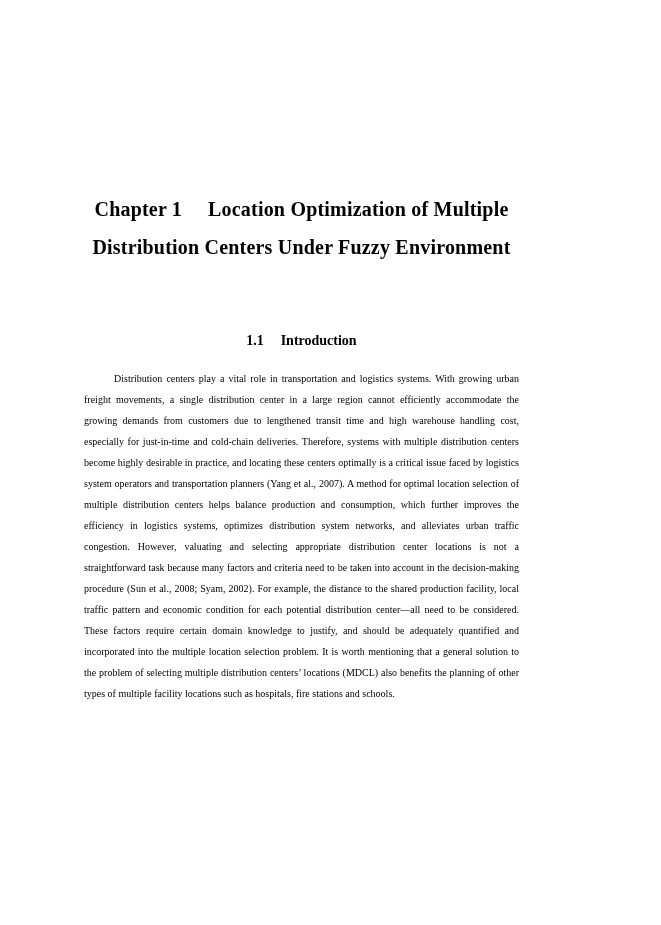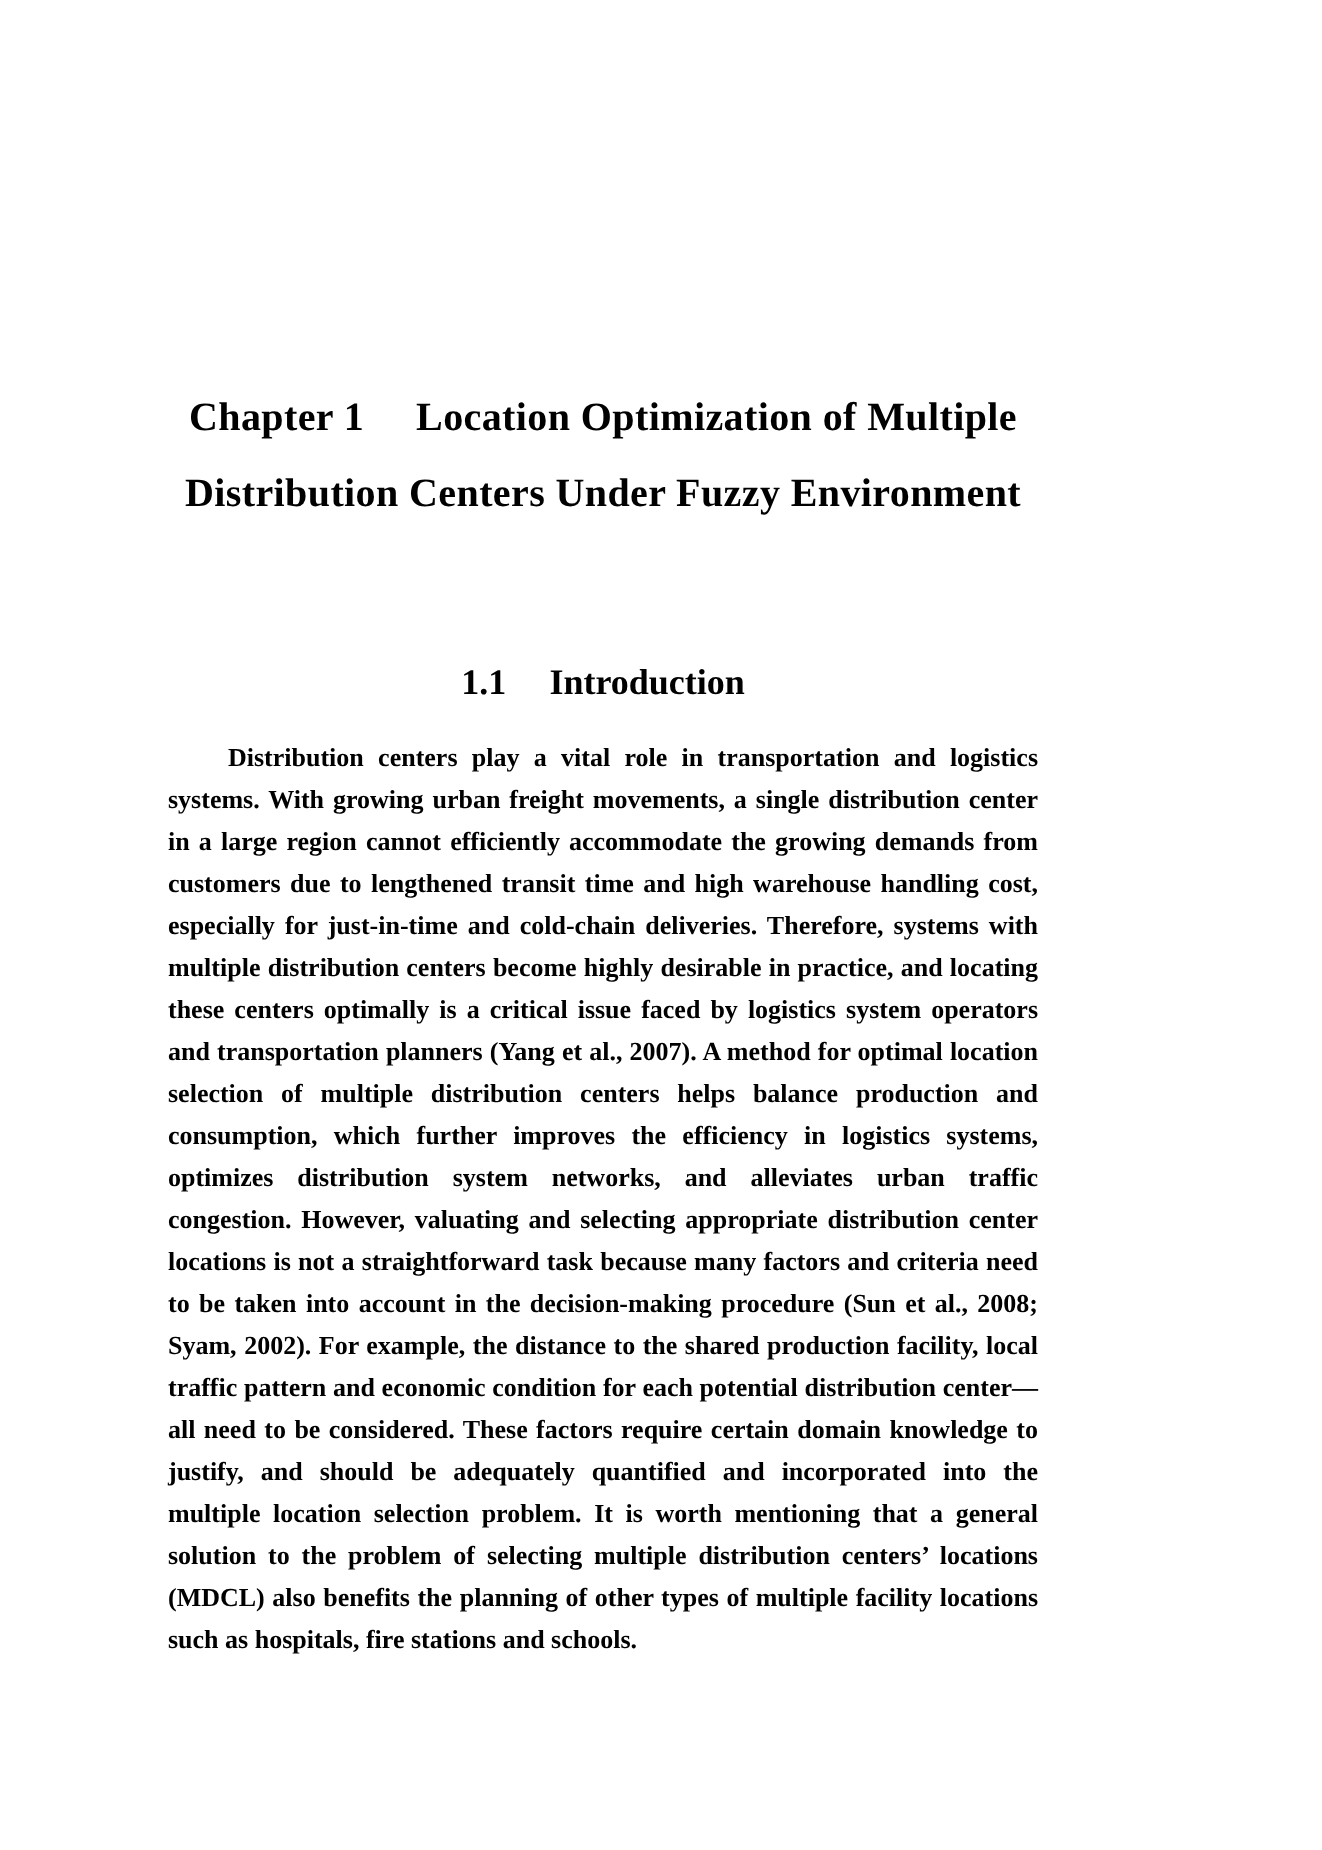--- a/index.html
+++ b/index.html
@@ -26,37 +26,36 @@
     text-align: center;
     line-height: 38px;
     letter-spacing: 0.2px;
   }
   .title-gap {
     display: inline-block;
     width: 1.3em;
   }
   .section-heading {
     margin: 62px 0 14px 0;
-    font-size: 18px;
+    font-size: 14px;
     font-weight: bold;
     text-align: center;
     line-height: 26px;
     white-space: nowrap;
   }
   .heading-gap {
     display: inline-block;
     width: 1.2em;
   }
   .body-para {
     margin: 0;
-    font-size: 13px;
+    font-size: 10px;
     line-height: 21px;
     text-align: justify;
     text-indent: 30px;
-    font-weight: bold;
   }
   .body-para.justify-last {
     text-align-last: justify;
   }
 </style>
 </head>
 <body>
 
 <div class="page">
 

